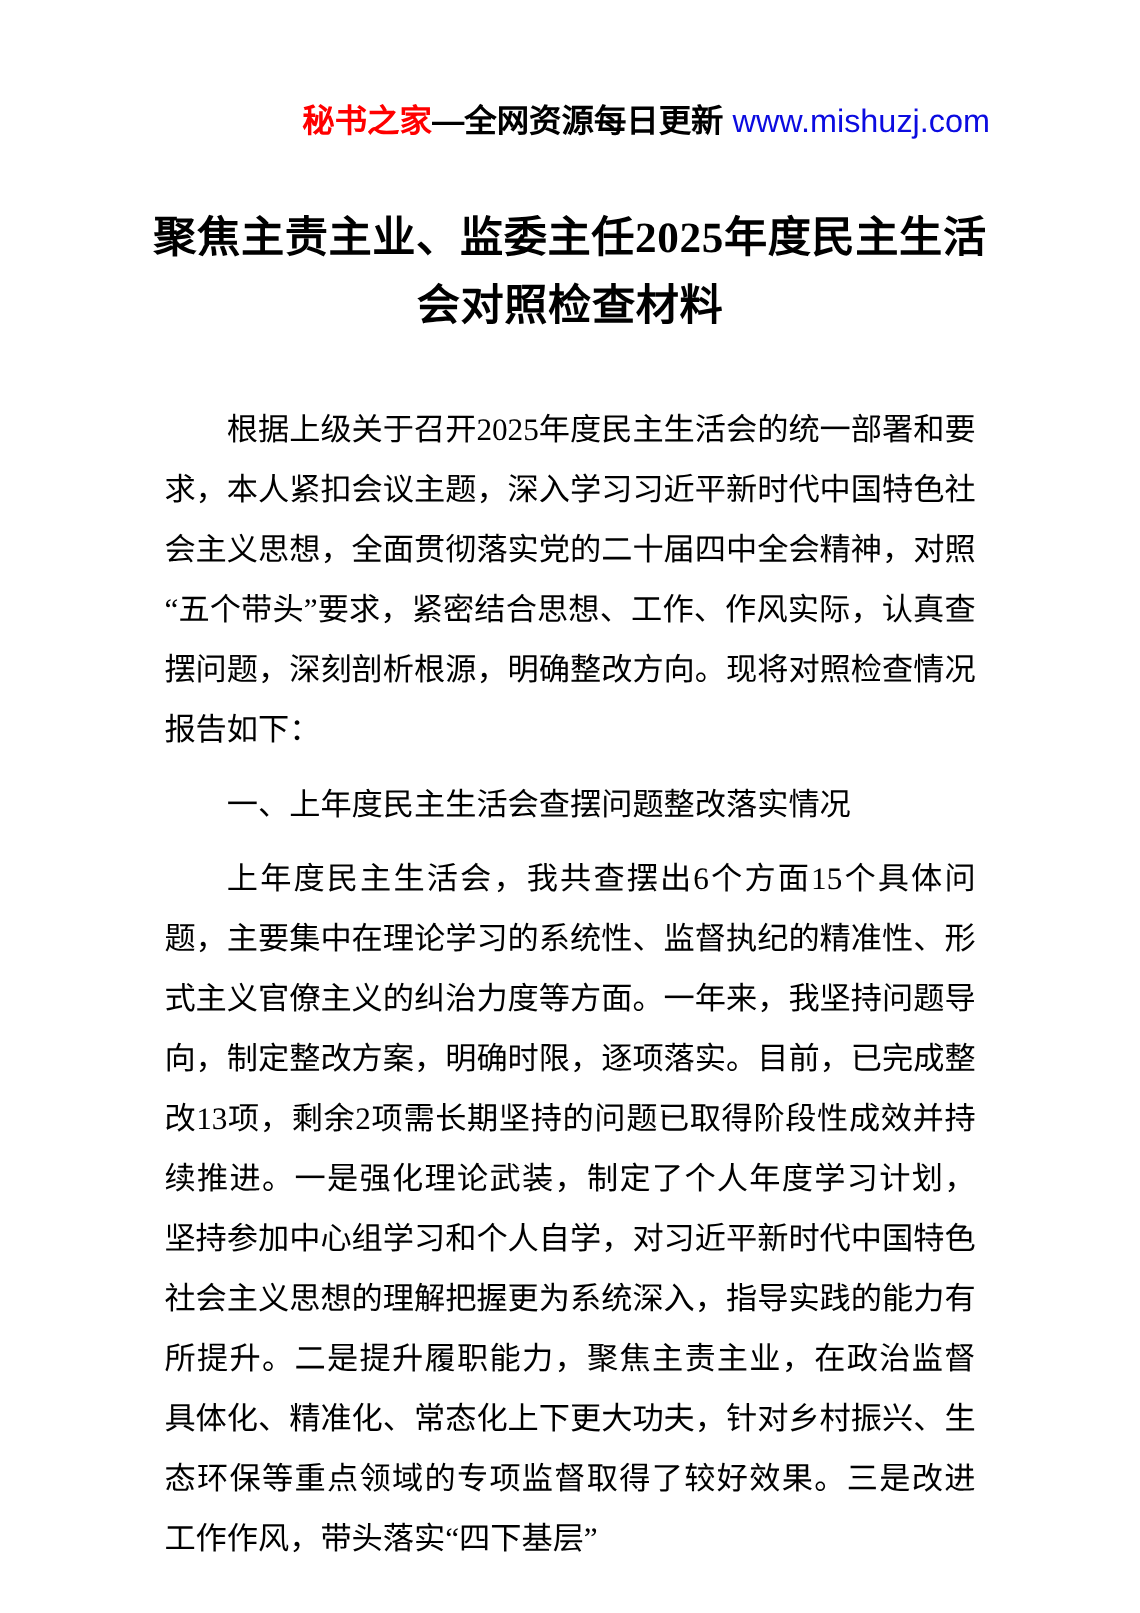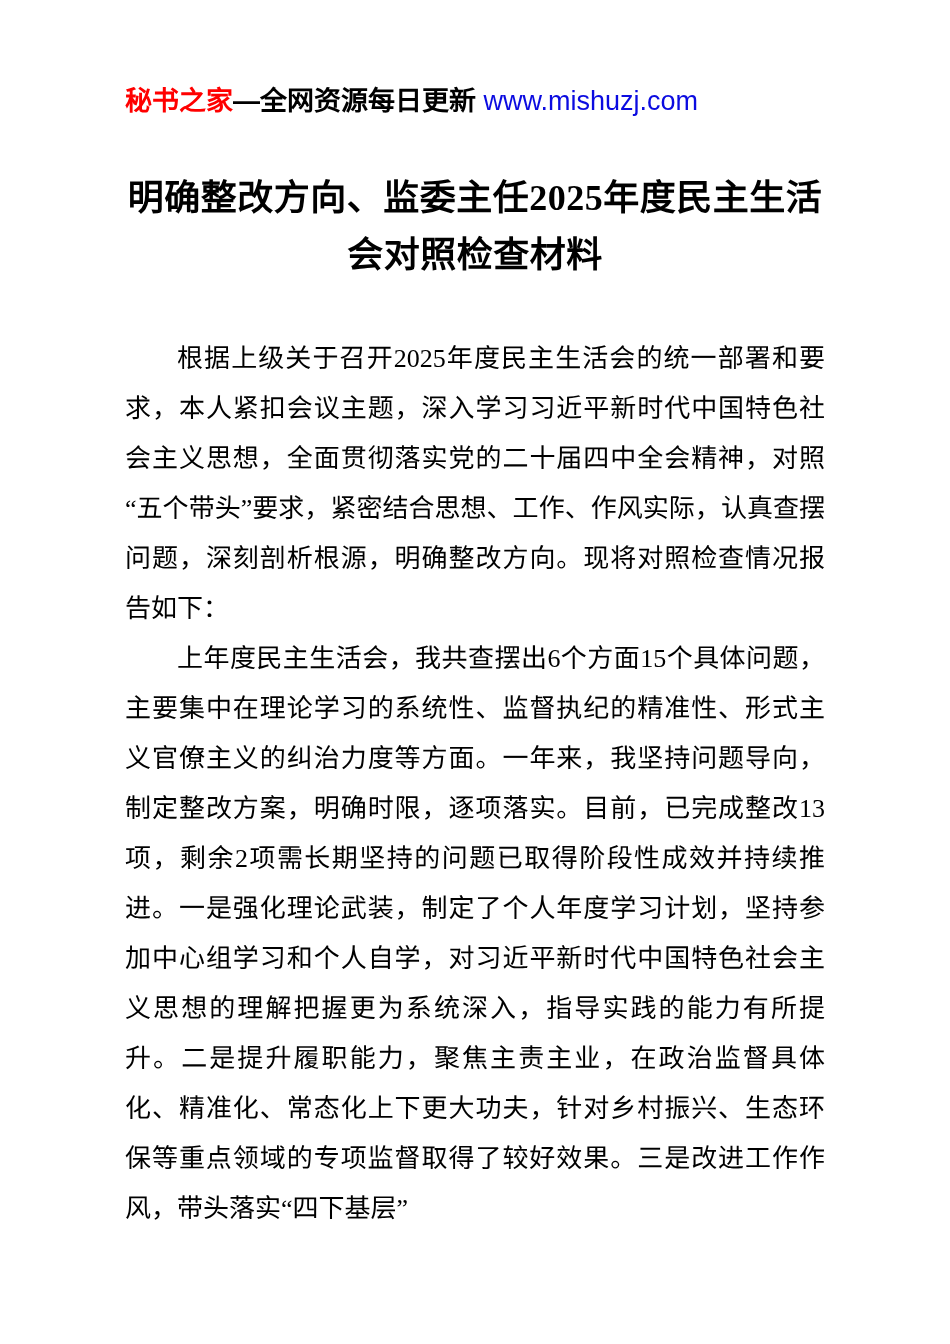--- a/index.html
+++ b/index.html
@@ -8,21 +8,21 @@
     width: 950px;
     height: 1344px;
     margin: 0 auto;
     background: #ffffff;
     box-sizing: border-box;
     padding: 86px 125px 0 125px;
     overflow: hidden;
     color: #000000;
   }
   .site-header {
-    text-align: left;
+    text-align: right;
     font-family: "Liberation Sans", sans-serif;
     font-size: 27px;
     line-height: 30px;
     white-space: nowrap;
   }
   .site-header .brand {
     color: #FF0000;
     font-weight: 700;
   }
   .site-header .dash,
@@ -38,45 +38,46 @@
   .doc-title {
     margin: 54px 0 50px 0;
     font-family: "Liberation Serif", serif;
     font-weight: 600;
     font-size: 36px;
     line-height: 57px;
     text-align: center;
     letter-spacing: 0.5px;
   }
   .doc-body p {
-    margin: 0;
+    margin: 12px;
     font-family: "Liberation Serif", serif;
     font-size: 26px;
     line-height: 50px;
     text-align: justify;
     text-indent: 2em;
     word-break: break-all;
   }
   .doc-body .em-run {
     font-weight: 400;
   }
 </style>
 </head>
 <body>
 
 <div class="page">
 
   <div class="site-header"><span class="brand">秘书之家</span><span class="dash">—</span><span class="tagline">全网资源每日更新</span>
     <span class="url">www.mishuzj.com</span>
   </div>
 
-  <h1 class="doc-title">明确整改方向、监委主任2025年度民主生活会对照检查材料</h1>
+  <h1 class="doc-title">聚焦主责主业、监委主任2025年度民主生活会对照检查材料</h1>
 
   <div class="doc-body">
 
     <p>根据上级关于召开2025年度民主生活会的统一部署和要求，本人紧扣会议主题，深入学习习近平新时代中国特色社会主义思想，全面贯彻落实党的二十届四中全会精神，对照“五个带头”要求，紧密结合思想、工作、作风实际，认真查摆问题，深刻剖析根源，明确整改方向。现将对照检查情况报告如下：</p>
 
+    <p>一、上年度民主生活会查摆问题整改落实情况</p>
 
     <p><span>上年度民主生活会，我共查摆出6个方面15个具体问题，主要集中在理论学习的系统性、监督执纪的精准性、形式主义官僚主义的纠治力度等方面。一年来，我坚持问题导向，制定整改方案，明确时限，逐项落实。目前，已完成整改13项，剩余2项需长期坚持的问题已取得阶段性成效并持续推进。</span><span class="em-run">一是</span><span>强化理论武装，制定了个人年度学习计划，坚持参加中心组学习和个人自学，对习近平新时代中国特色社会主义思想的理解把握更为系统深入，指导实践的能力有所提升。</span><span class="em-run">二是</span><span>提升履职能力，聚焦主责主业，在政治监督具体化、精准化、常态化上下更大功夫，针对乡村振兴、生态环保等重点领域的专项监督取得了较好效果。</span><span class="em-run">三是</span><span>改进工作作风，带头落实“四下基层”</span></p>
 
   </div>
 
 </div>
 
 </body></html>

